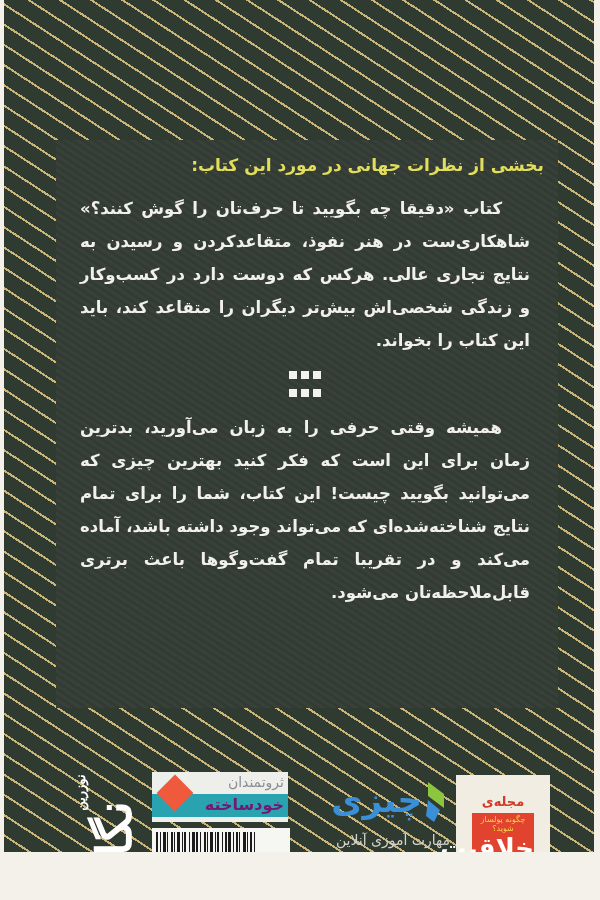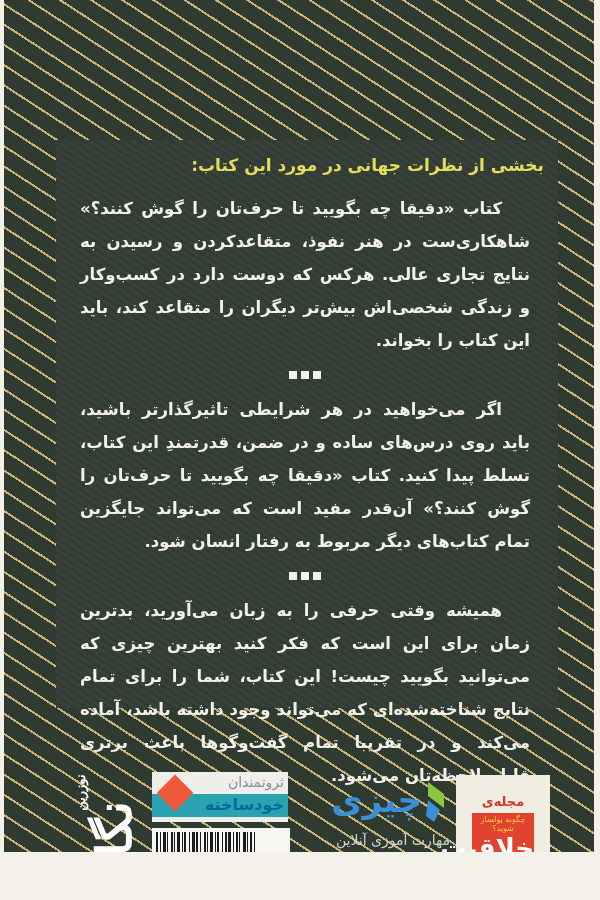--- a/index.html
+++ b/index.html
@@ -38,21 +38,21 @@
   }
   .publisher-logo .main { position: absolute; left: 2px; top: 30px; font-size: 48px; transform: rotate(-90deg); transform-origin: center; width: 100px; text-align: center; }
   .publisher-logo .sub { position: absolute; left: 0px; top: 2px; font-size: 13px; transform: rotate(-90deg); }
   .series-logo {
     position: absolute; left: 148px; top: 17px; width: 136px; height: 50px;
     background: #eeeeea; overflow: hidden;
   }
   .series-logo .band { position: absolute; left: 0; top: 22px; width: 136px; height: 23px; background: #2aa3b0; }
   .series-logo .diamond { position: absolute; left: 10px; top: 8px; width: 26px; height: 26px; background: #ef5a3c; transform: rotate(45deg); }
   .series-logo .t1 { position: absolute; right: 4px; top: 2px; font-size: 14px; color: #8b8f93; direction: rtl; letter-spacing: 2px; }
-  .series-logo .t2 { position: absolute; right: 4px; top: 23px; font-size: 16px; color: #0369a1; font-weight: bold; direction: rtl; letter-spacing: 1px; }
+  .series-logo .t2 { position: absolute; right: 4px; top: 23px; font-size: 16px; color: #701a75; font-weight: bold; direction: rtl; letter-spacing: 1px; }
   .barcode {
     position: absolute; left: 148px; top: 73px; width: 138px; height: 63px;
     background: #f6f6f2; box-sizing: border-box; padding: 4px 4px 0 4px;
   }
   .barcode .bars { height: 42px; display: flex; gap: 0; }
   .barcode .bars i { display: block; background: #1b1b1b; height: 100%; }
   .barcode .num { font-family: "DejaVu Sans Mono", monospace; font-size: 12px; color: #1b1b1b; letter-spacing: 0.5px; margin-top: 2px; }
   .vidan { position: absolute; left: 300px; top: 25px; width: 150px; height: 70px; }
   .vidan .mark { position: absolute; left: 122px; top: 2px; width: 20px; height: 40px; }
   .vidan .name { position: absolute; left: 0px; top: 0px; width: 118px; text-align: right; font-size: 34px; font-weight: bold; color: #3b8fd6; direction: rtl; }
@@ -73,21 +73,20 @@
 <div class="cover">
 
   <div class="text-box">
     <p class="heading">بخشی از نظرات جهانی در مورد این کتاب:</p>
     <p class="para">کتاب «دقیقا چه بگویید تا حرف‌تان را گوش کنند؟» شاهکاری‌ست در هنر نفوذ، متقاعدکردن و رسیدن به نتایج تجاری عالی. هرکس که دوست دارد در کسب‌وکار و زندگی شخصی‌اش بیش‌تر دیگران را متقاعد کند، باید این کتاب را بخواند.</p>
     <div class="sep">
         <span></span>
         <span></span>
         <span></span>
       </div>
-    <p class="para">اگر می‌خواهید در هر شرایطی تاثیرگذارتر باشید، باید روی درس‌های ساده و در ضمن، قدرتمندِ این کتاب، تسلط پیدا کنید. کتاب «دقیقا چه بگویید تا حرف‌تان را گوش کنند؟» آن‌قدر مفید است که می‌تواند جایگزین تمام کتاب‌های دیگر مربوط به رفتار انسان شود.</p>
     <div class="sep">
         <span></span>
         <span></span>
         <span></span>
       </div>
     <p class="para">همیشه وقتی حرفی را به زبان می‌آورید، بدترین زمان برای این است که فکر کنید بهترین چیزی که می‌توانید بگویید چیست! این کتاب، شما را برای تمام نتایج شناخته‌شده‌ای که می‌تواند وجود داشته باشد، آماده می‌کند و در تقریبا تمام گفت‌وگوها باعث برتری قابل‌ملاحظه‌تان می‌شود.</p>
   </div>
 
   <div class="bottom">
     <div class="publisher-logo">

